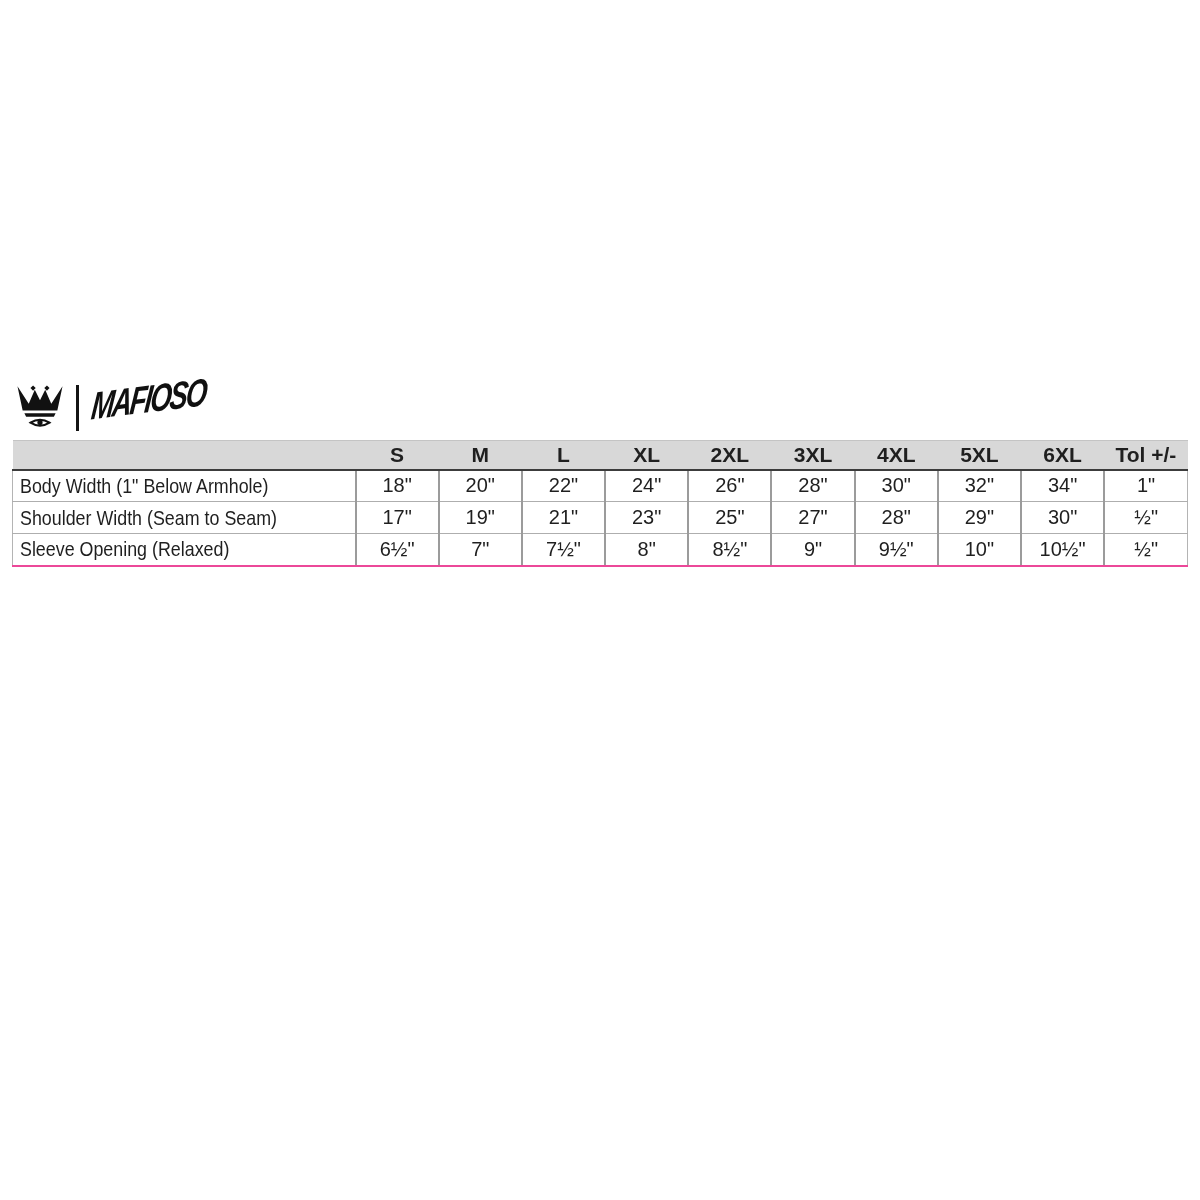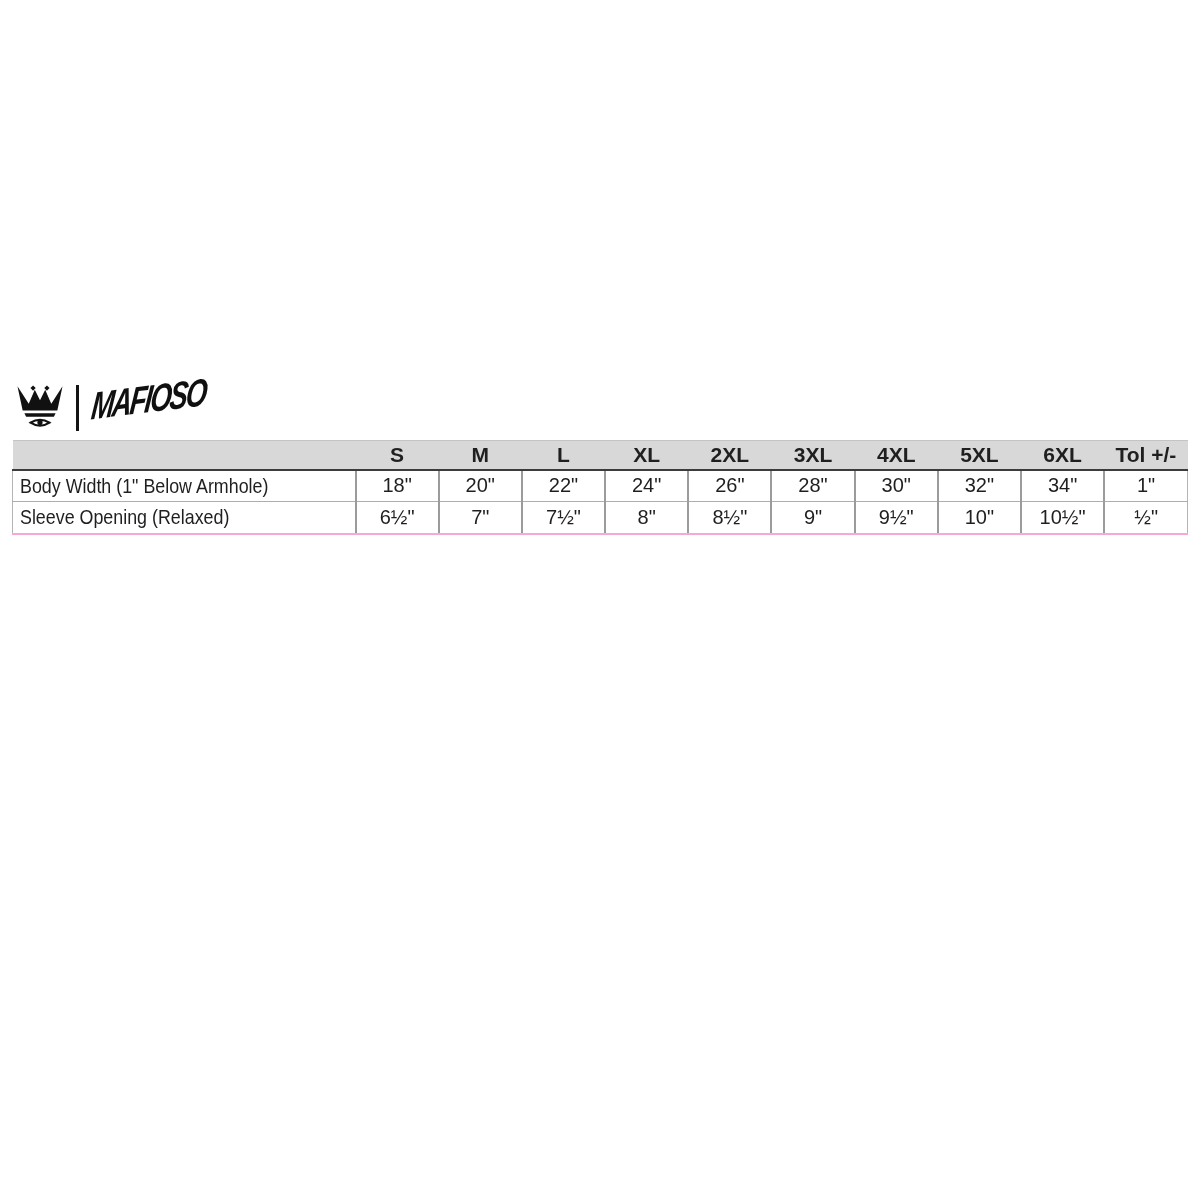--- a/index.html
+++ b/index.html
@@ -30,21 +30,21 @@
     text-align:center; vertical-align:middle;
     border-top:1px solid #c4c4c4; border-bottom:2px solid #3c3c3c;
     padding:0;
   }
   .size-chart td {
     height:32px; font-size:20px; text-align:center; vertical-align:middle;
     border-top:1px solid #aeaeae; border-bottom:1px solid #aeaeae;
     border-left:2px solid #9b9b9b; border-right:2px solid #9b9b9b;
     background:#ffffff; padding:0; white-space:nowrap;
   }
-  .size-chart tr:last-child td { border-bottom:2px solid #f9a8d4; }
+  .size-chart tr:last-child td { border-bottom:2px solid #ec4899; }
   .size-chart td.label-cell {
     text-align:left; padding-left:7px;
     border-left:1px solid #b4b4b4;
   }
   .size-chart td:last-child { border-right:1px solid #b4b4b4; }
   .label-inner {
     display:inline-block; font-size:21px; white-space:nowrap;
     transform:scaleX(0.85); transform-origin:0 50%;
   }
 </style>
@@ -107,20 +107,33 @@
           <td>22"</td>
           <td>24"</td>
           <td>26"</td>
           <td>28"</td>
           <td>30"</td>
           <td>32"</td>
           <td>34"</td>
           <td>1"</td>
         </tr>
         <tr>
+          <td class="label-cell"><span class="label-inner">Shoulder Width (Seam to Seam)</span></td>
+          <td>17"</td>
+          <td>19"</td>
+          <td>21"</td>
+          <td>23"</td>
+          <td>25"</td>
+          <td>27"</td>
+          <td>28"</td>
+          <td>29"</td>
+          <td>30"</td>
+          <td>½"</td>
+        </tr>
+        <tr>
           <td class="label-cell"><span class="label-inner">Sleeve Opening (Relaxed)</span></td>
           <td>6½"</td>
           <td>7"</td>
           <td>7½"</td>
           <td>8"</td>
           <td>8½"</td>
           <td>9"</td>
           <td>9½"</td>
           <td>10"</td>
           <td>10½"</td>

